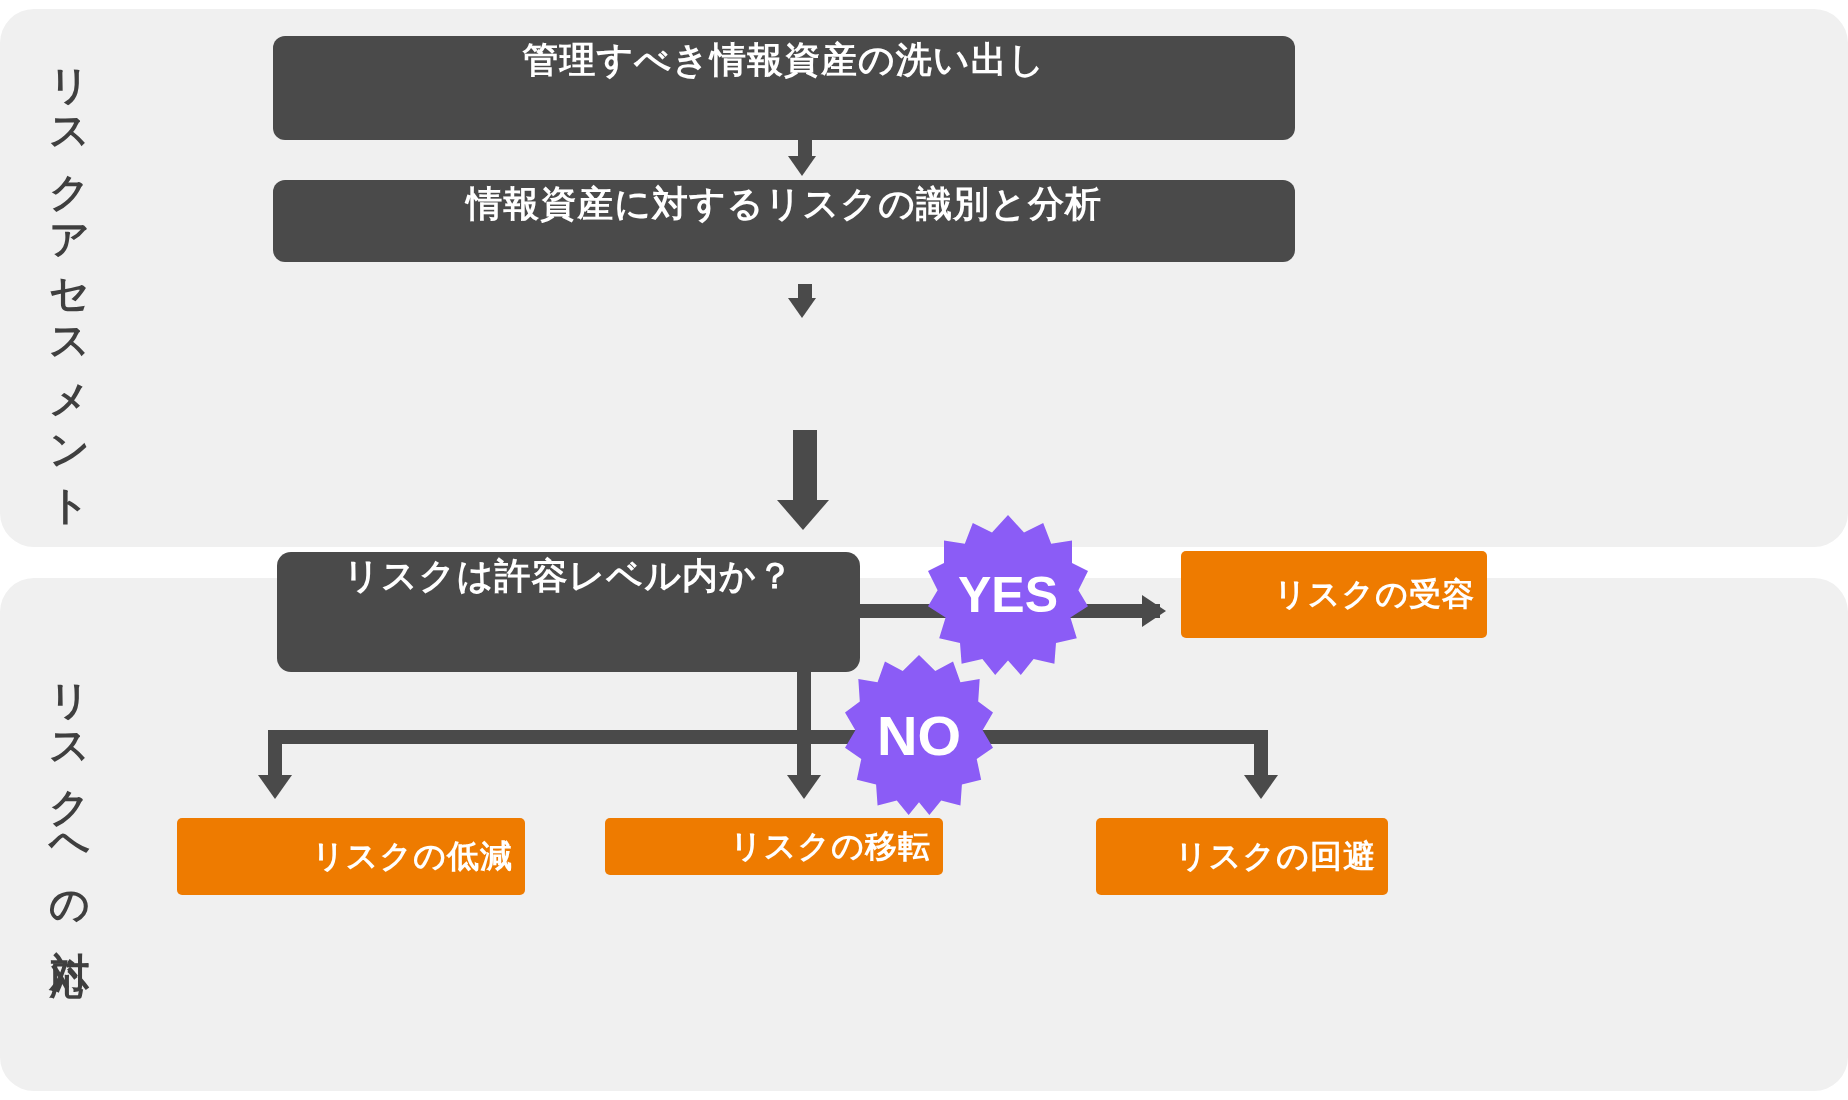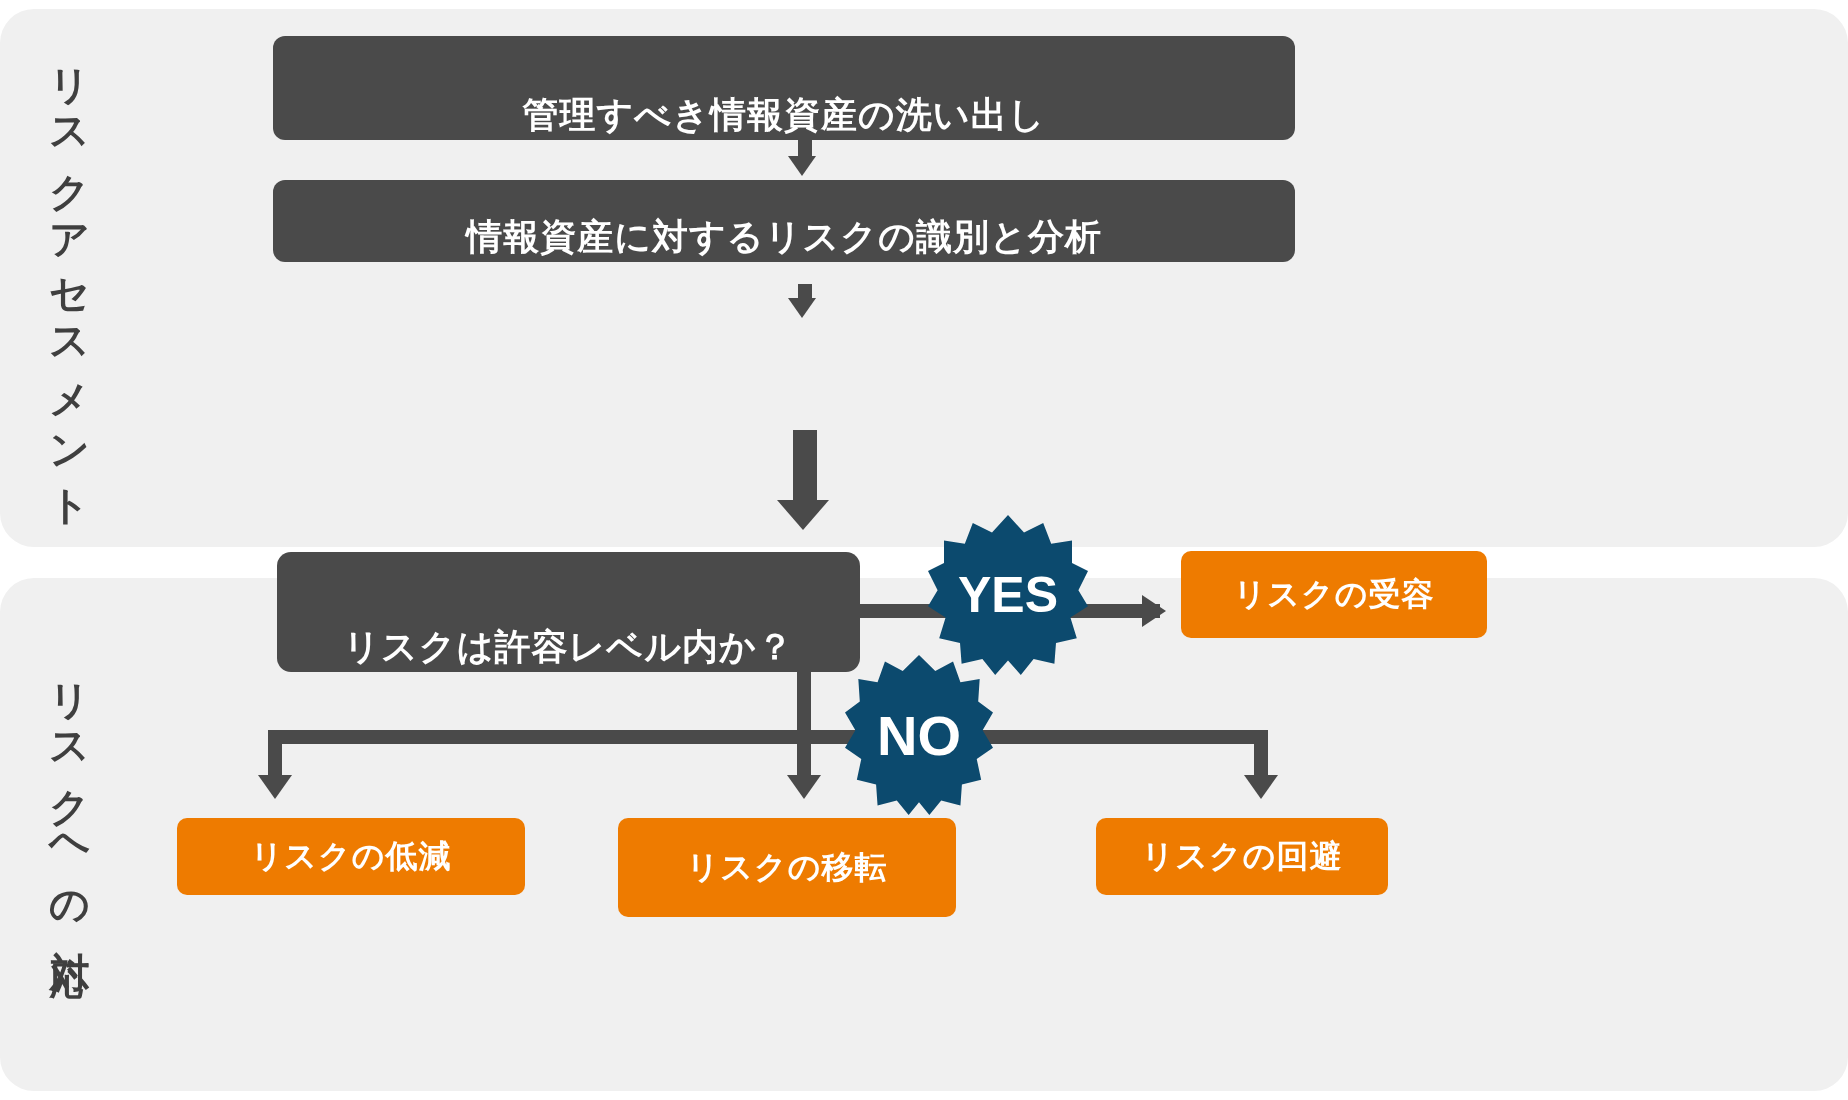--- a/index.html
+++ b/index.html
@@ -61,21 +61,21 @@
 
   
   .dark-box {
     position: absolute;
     background: #4a4a4a;
     border-radius: 12px;
     color: #ffffff;
     font-size: 36px;
     font-weight: 700;
     display: flex;
-    align-items: flex-end;
+    align-items: flex-start;
     justify-content: center;
     text-align: center;
     letter-spacing: 1px;
     box-sizing: border-box;
     padding: 0 20px;
   }
   #box-asset {
     left: 273px;
     top: 36px;
     width: 1022px;
@@ -104,49 +104,49 @@
   }
   .eval-sub {
     font-size: 32px;
     letter-spacing: 0px;
   }
 
   
   .orange-box {
     position: absolute;
     background: #ee7b00;
-    border-radius: 10px;
+    border-radius: 5px;
     color: #ffffff;
     font-size: 32px;
     font-weight: 700;
     display: flex;
     align-items: center;
-    justify-content: center;
+    justify-content: flex-end;
     text-align: center;
     letter-spacing: 1px;
     box-sizing: border-box;
     padding: 5px 12px;
   }
   #box-accept {
     left: 1181px;
     top: 551px;
     width: 306px;
     height: 87px;
   }
   #box-reduce {
     left: 177px;
     top: 818px;
     width: 348px;
     height: 77px;
   }
   #box-transfer {
-    left: 618px;
+    left: 605px;
     top: 818px;
     width: 338px;
-    height: 99px;
+    height: 57px;
   }
   #box-avoid {
     left: 1096px;
     top: 818px;
     width: 292px;
     height: 77px;
   }
 
   
   .conn {
@@ -195,21 +195,21 @@
   #no-right-head { left: 1244px; top: 775px; border-left-width: 17px; border-right-width: 17px; border-top-width: 24px; }
 
   
   .burst {
     position: absolute;
     display: flex;
     align-items: center;
     justify-content: center;
     color: #ffffff;
     font-weight: 700;
-    background: #0c4a6e;
+    background: #8b5cf6;
   }
   #badge-yes {
     left: 928px;
     top: 515px;
     width: 160px;
     height: 160px;
     font-size: 50px;
     clip-path: polygon(
       50% 0%, 60% 11%, 72% 5%, 77% 18%, 90% 16%, 90% 30%, 100% 35%,
       94% 47%, 100% 57%, 89% 64%, 93% 77%, 80% 80%, 79% 93%, 66% 90%,

